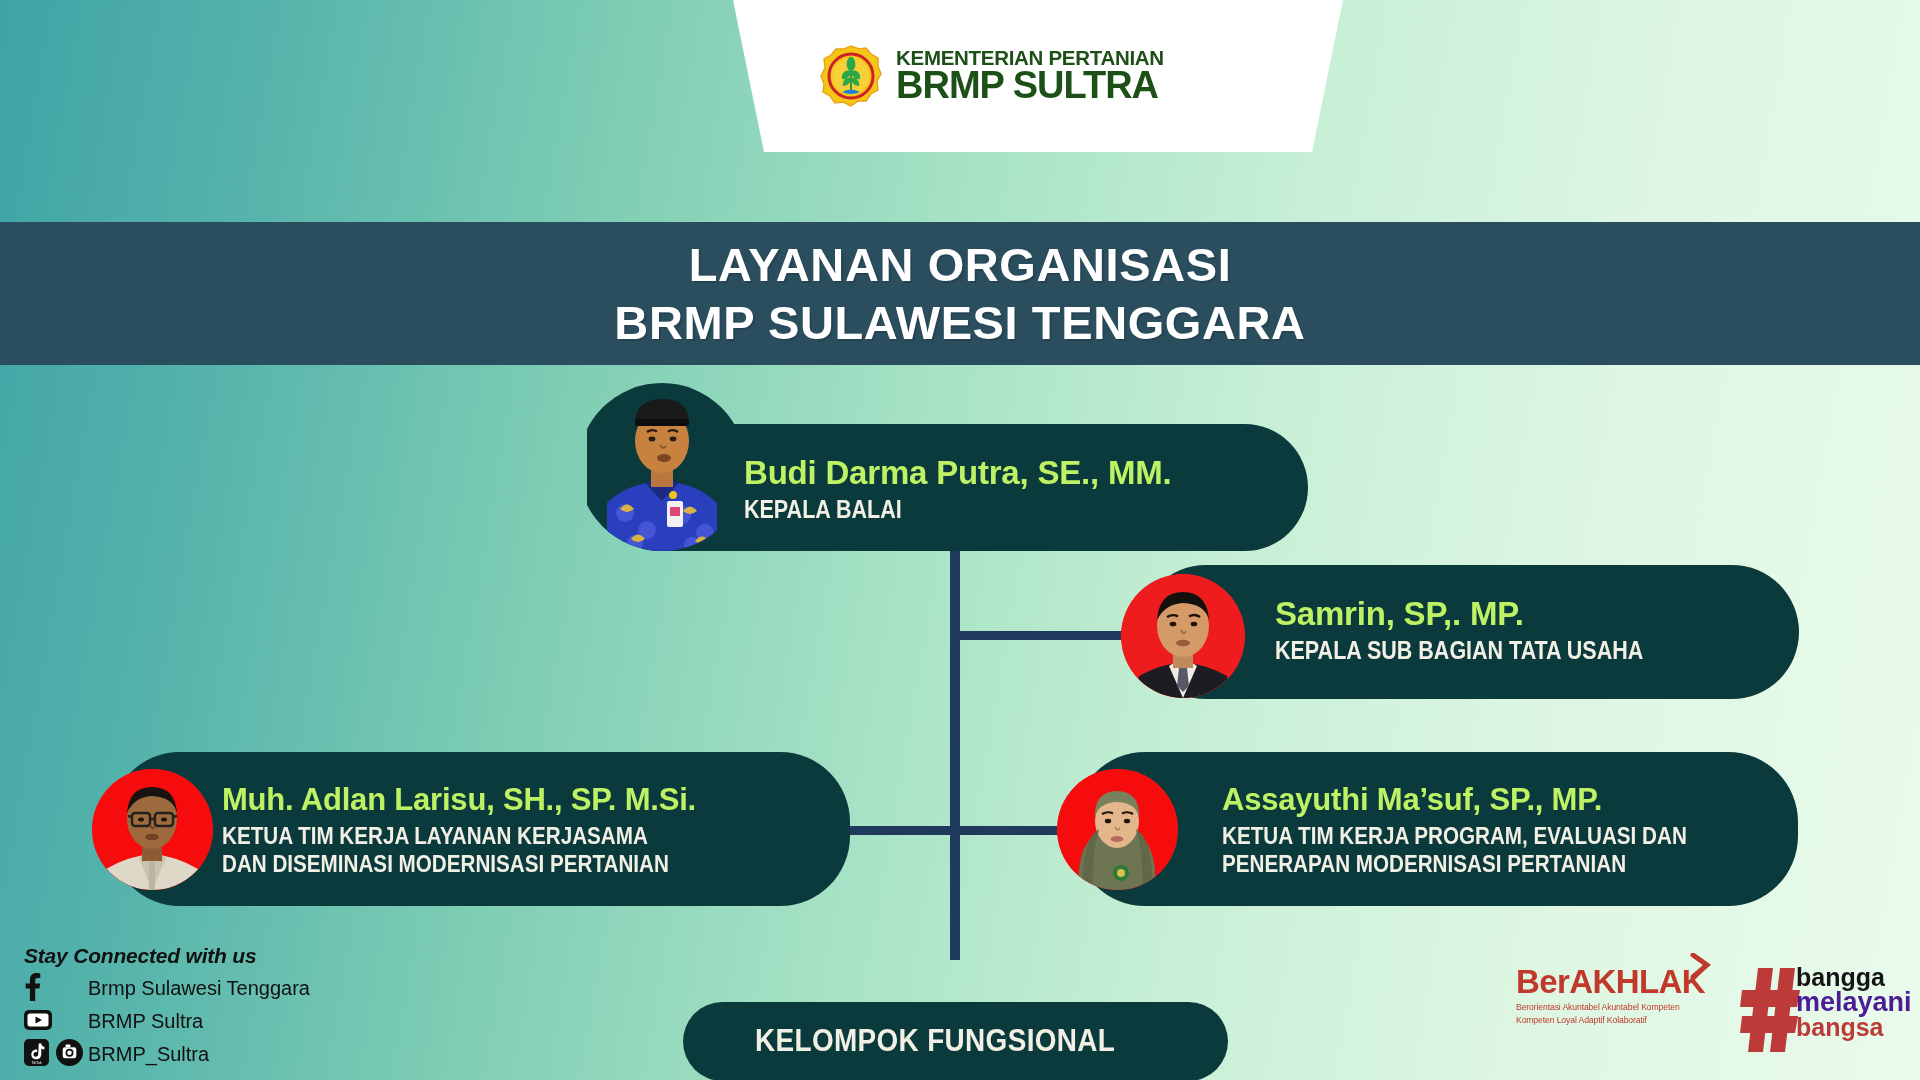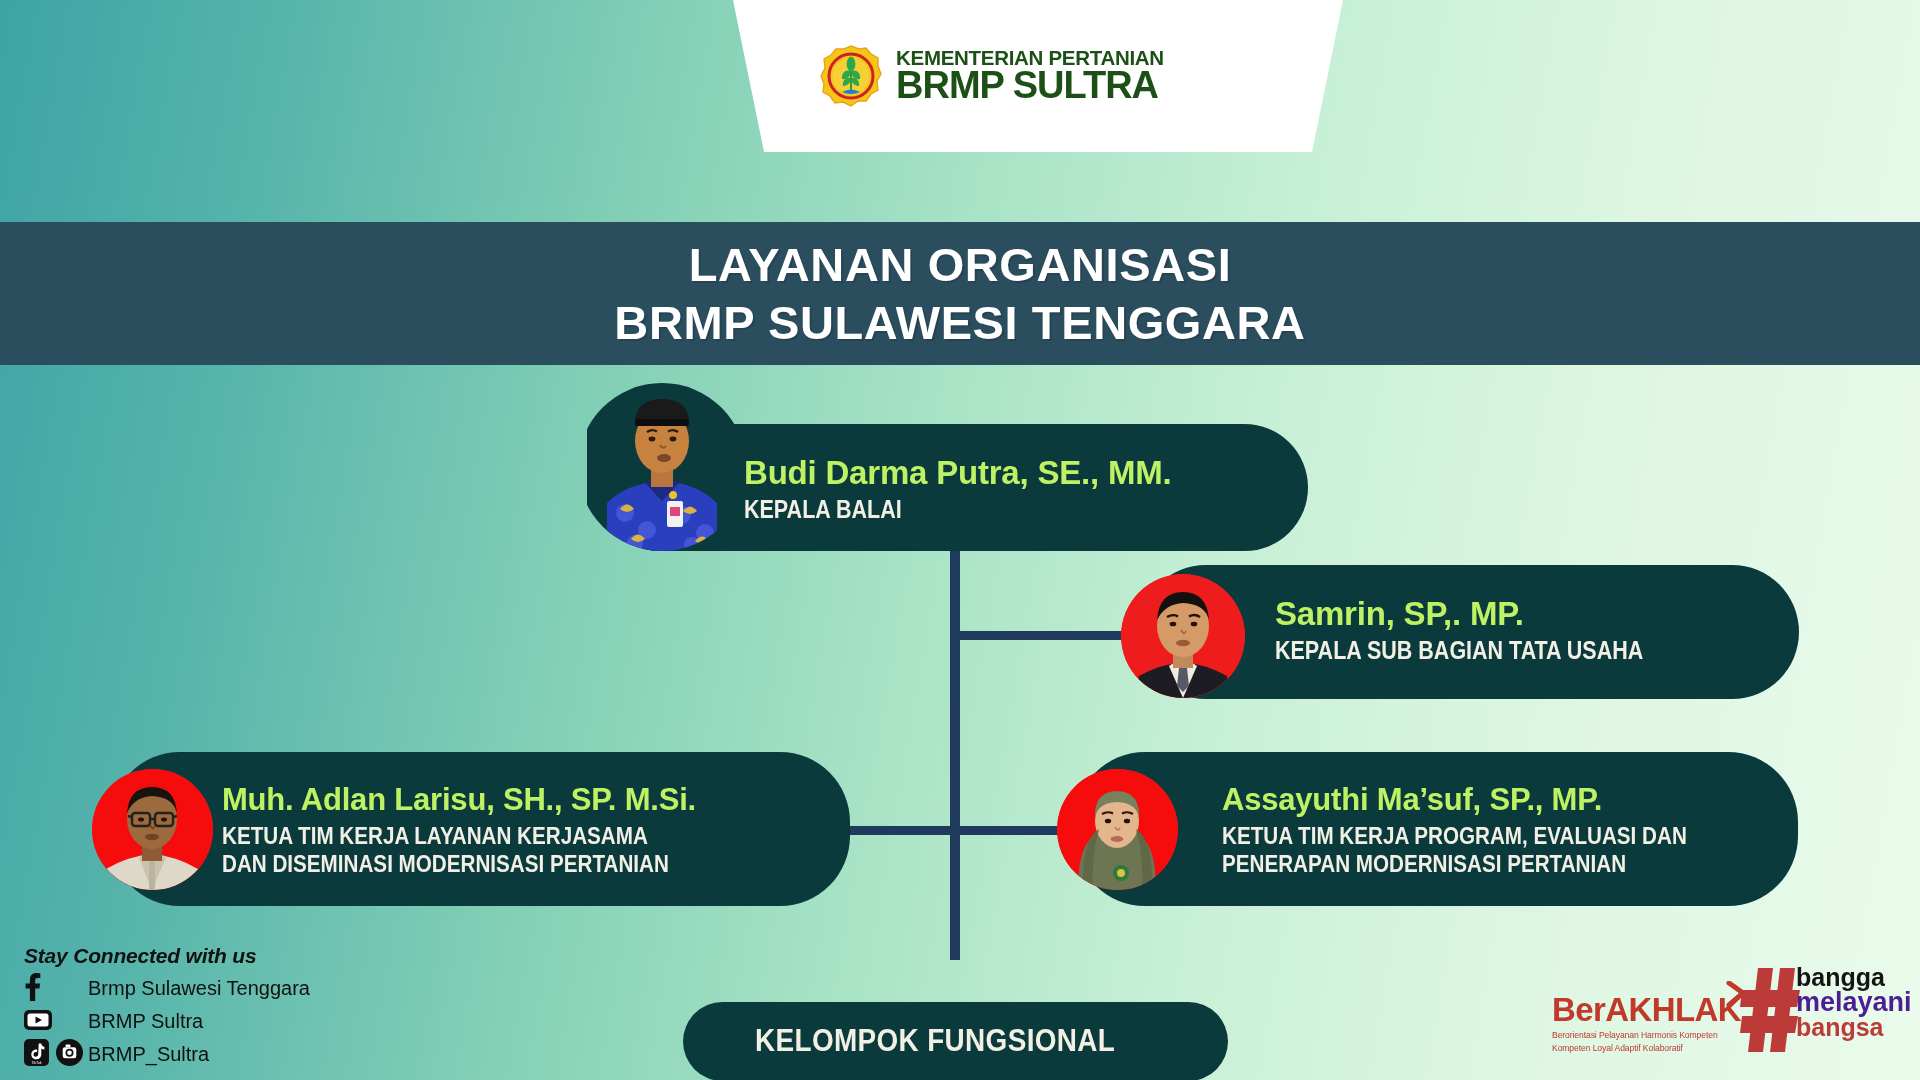--- a/index.html
+++ b/index.html
@@ -77,21 +77,21 @@
   .social-title{
     font-size:21px; font-weight:700; font-style:italic; color:#111;
     font-family:"Liberation Sans", sans-serif; margin-bottom:4px; letter-spacing:-0.2px;
   }
   .social-row{ display:flex; align-items:center; height:33px; }
   .social-icons{ width:64px; display:flex; align-items:center; gap:7px; }
   .social-label{ font-size:20px; color:#111; font-family:"Liberation Sans", sans-serif; }
   .ic{ display:block; }
 
   
-  .berakhlak{ position:absolute; left:1552px; top:965px; width:200px;margin-top:28px; }
+  .berakhlak{ position:absolute; left:1516px; top:965px; width:200px; }
   .ber-main{
     font-size:33px; font-weight:700; color:#c0392b; letter-spacing:-0.6px;
     font-family:"Liberation Sans", sans-serif; line-height:1; position:relative;
   }
   .ber-ber{ color:#c0392b; }
   .ber-sub{
     font-size:8.6px; color:#c0392b; font-family:"Liberation Sans", sans-serif;
     line-height:1.35; margin-top:4px; letter-spacing:-0.1px;
   }
   .bangga{ position:absolute; left:1740px; top:962px; width:175px; height:92px; }
@@ -370,21 +370,21 @@
   </div>
 </div>
 
 <div class="berakhlak">
   <div class="ber-main">
     <span class="ber-ber">Ber</span><span>AKHLAK</span>
     <svg width="22" height="28" viewBox="0 0 22 28" style="position:absolute; left:173px; top:-12px;">
       <path d="M4 2 L18 12 L4 24" stroke="#c0392b" stroke-width="5" fill="none" stroke-linecap="round"></path>
     </svg>
   </div>
-  <div class="ber-sub">Berorientasi Pelayanan Harmonis Kompeten</div>
+  <div class="ber-sub">Berorientasi Akuntabel Akuntabel Kompeten</div>
   <div class="ber-sub" style="margin-top:1px;">Kompeten Loyal Adaptif Kolaboratif</div>
 </div>
 
 <div class="bangga">
   <svg width="62" height="88" viewBox="0 0 62 88" style="position:absolute; left:0; top:4px;">
     <g fill="#bc3b38">
       <polygon points="18,2 33,2 23,86 8,86"></polygon>
       <polygon points="40,2 55,2 45,86 30,86"></polygon>
       <polygon points="2,24 60,24 57,41 0,41"></polygon>
       <polygon points="2,50 58,50 55,67 0,67"></polygon>

